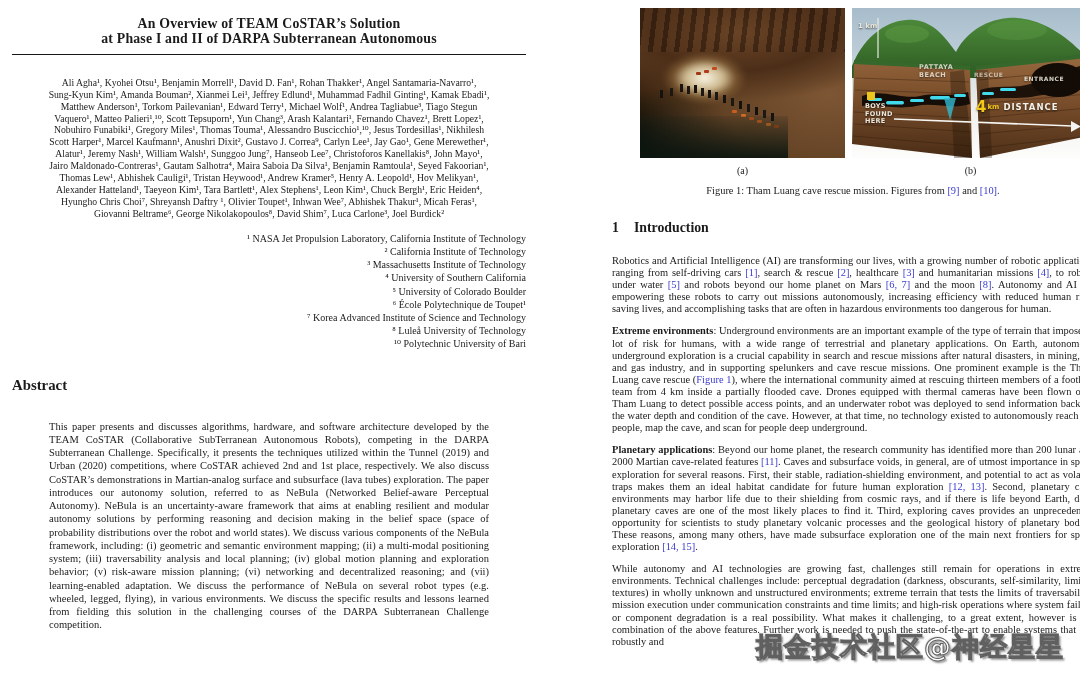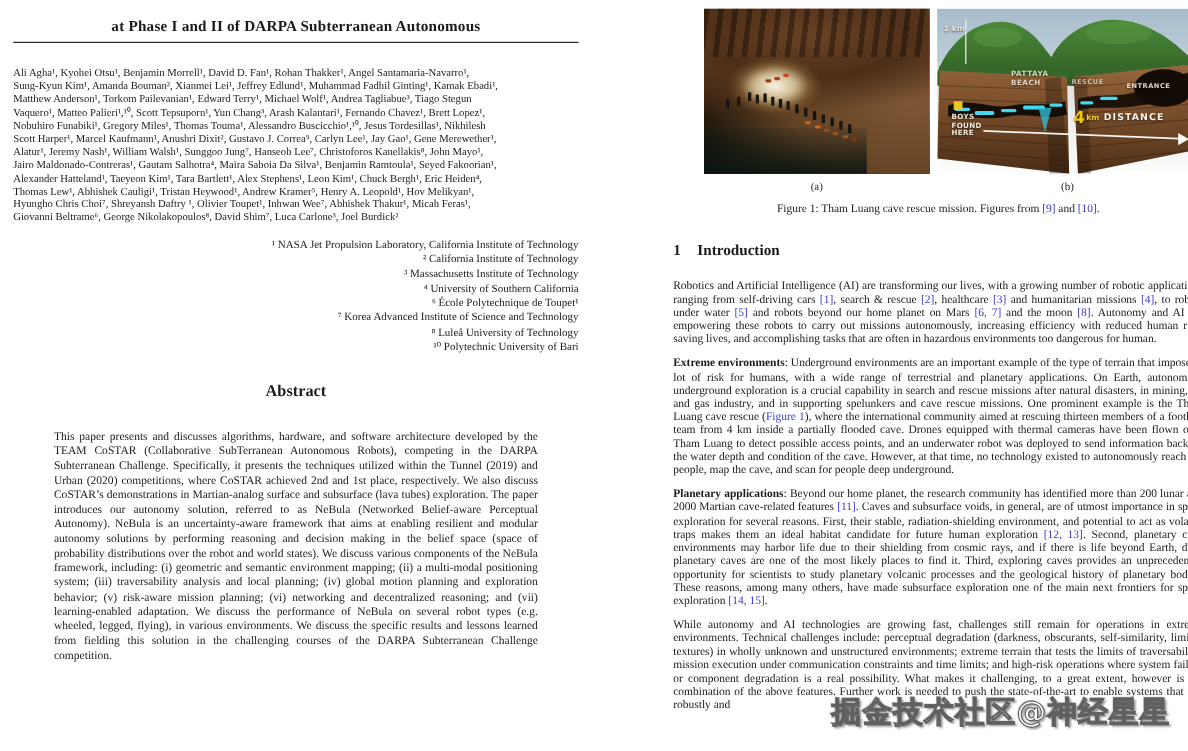--- a/index.html
+++ b/index.html
@@ -8,24 +8,24 @@
     font-family:"Liberation Serif","DejaVu Serif",serif;color:#1b1b1b;
     -webkit-font-smoothing:antialiased;
   }
   .page{position:absolute;inset:0;overflow:hidden;}
 
   
   .col-left{position:absolute;left:12px;top:16px;width:514px;}
   .title-line{font-size:13.8px;line-height:15.4px;font-weight:bold;text-align:center;letter-spacing:.2px;}
   .rule{margin-top:7px;border-top:1.6px solid #161616;}
   .authors{margin-top:22px;}
-  .author-line{font-size:9.7px;line-height:11.9px;text-align:left;white-space:nowrap;font-family:Liberation Serif, serif;}
+  .author-line{font-size:9.7px;line-height:11.9px;text-align:center;white-space:nowrap;}
   .affils{margin-top:12px;}
   .affil-line{font-size:10px;line-height:13.2px;text-align:right;}
-  .abs-head{margin-top:26px;text-align:center;font-size:14.8px;font-weight:bold;}
+  .abs-head{margin-top:26px;text-align:left;font-size:14.8px;font-weight:bold;}
   .abs-body{margin:26px 37px 0 37px;font-size:10.5px;line-height:13.25px;text-align:justify;}
 
   
   .col-right{position:absolute;left:612px;top:8px;width:482px;}
   .figure-row{position:relative;height:150px;}
   .sublabels{position:relative;height:13px;margin-top:7px;font-size:10px;}
   .sub-a{position:absolute;left:28px;width:205px;text-align:center;}
   .sub-b{position:absolute;left:240px;width:237px;text-align:center;}
   .caption{margin-top:7px;text-align:center;font-size:10.4px;}
   .sec-head{margin-top:24px;font-size:13.8px;font-weight:bold;}
@@ -87,42 +87,44 @@
     opacity:.96;
   }
 </style>
 </head>
 <body>
 
 <div class="page">
 
   <div class="col-left">
     <div class="title">
+        <div class="title-line">An Overview of TEAM CoSTAR’s Solution</div>
         <div class="title-line">at Phase I and II of DARPA Subterranean Autonomous</div>
       </div>
     <div class="rule"></div>
     <div class="authors">
         <div class="author-line">Ali Agha¹, Kyohei Otsu¹, Benjamin Morrell¹, David D. Fan¹, Rohan Thakker¹, Angel Santamaria-Navarro¹,</div>
         <div class="author-line">Sung-Kyun Kim¹, Amanda Bouman², Xianmei Lei¹, Jeffrey Edlund¹, Muhammad Fadhil Ginting¹, Kamak Ebadi¹,</div>
         <div class="author-line">Matthew Anderson¹, Torkom Pailevanian¹, Edward Terry¹, Michael Wolf¹, Andrea Tagliabue³, Tiago Stegun</div>
         <div class="author-line">Vaquero¹, Matteo Palieri¹,¹⁰, Scott Tepsuporn¹, Yun Chang³, Arash Kalantari¹, Fernando Chavez¹, Brett Lopez¹,</div>
         <div class="author-line">Nobuhiro Funabiki¹, Gregory Miles¹, Thomas Touma¹, Alessandro Buscicchio¹,¹⁰, Jesus Tordesillas¹, Nikhilesh</div>
         <div class="author-line">Scott Harper¹, Marcel Kaufmann¹, Anushri Dixit², Gustavo J. Correa⁹, Carlyn Lee¹, Jay Gao¹, Gene Merewether¹,</div>
         <div class="author-line">Alatur¹, Jeremy Nash¹, William Walsh¹, Sunggoo Jung⁷, Hanseob Lee⁷, Christoforos Kanellakis⁸, John Mayo¹,</div>
         <div class="author-line">Jairo Maldonado-Contreras¹, Gautam Salhotra⁴, Maira Saboia Da Silva¹, Benjamin Ramtoula¹, Seyed Fakoorian¹,</div>
+        <div class="author-line">Thomas Lew¹, Abhishek Cauligi¹, Tristan Heywood¹, Andrew Kramer⁵, Henry A. Leopold¹, Hov Melikyan¹,</div>
         <div class="author-line">Alexander Hatteland¹, Taeyeon Kim¹, Tara Bartlett¹, Alex Stephens¹, Leon Kim¹, Chuck Bergh¹, Eric Heiden⁴,</div>
-        <div class="author-line">Thomas Lew¹, Abhishek Cauligi¹, Tristan Heywood¹, Andrew Kramer⁵, Henry A. Leopold¹, Hov Melikyan¹,</div>
         <div class="author-line">Hyungho Chris Choi⁷, Shreyansh Daftry ¹, Olivier Toupet¹, Inhwan Wee⁷, Abhishek Thakur¹, Micah Feras¹,</div>
         <div class="author-line">Giovanni Beltrame⁶, George Nikolakopoulos⁸, David Shim⁷, Luca Carlone³, Joel Burdick²</div>
       </div>
     <div class="affils">
         <div class="affil-line">¹ NASA Jet Propulsion Laboratory, California Institute of Technology</div>
         <div class="affil-line">² California Institute of Technology</div>
         <div class="affil-line">³ Massachusetts Institute of Technology</div>
         <div class="affil-line">⁴ University of Southern California</div>
+        <div class="affil-line">⁵ University of Colorado Boulder</div>
         <div class="affil-line">⁶ École Polytechnique de Toupet¹</div>
         <div class="affil-line">⁷ Korea Advanced Institute of Science and Technology</div>
         <div class="affil-line">⁸ Luleå University of Technology</div>
         <div class="affil-line">¹⁰ Polytechnic University of Bari</div>
       </div>
     <div class="abs-head">Abstract</div>
     <div class="abs-body">This paper presents and discusses algorithms, hardware, and software architecture developed by the TEAM CoSTAR (Collaborative SubTerranean Autonomous Robots), competing in the DARPA Subterranean Challenge. Specifically, it presents the techniques utilized within the Tunnel (2019) and Urban (2020) competitions, where CoSTAR achieved 2nd and 1st place, respectively. We also discuss CoSTAR’s demonstrations in Martian-analog surface and subsurface (lava tubes) exploration. The paper introduces our autonomy solution, referred to as NeBula (Networked Belief-aware Perceptual Autonomy). NeBula is an uncertainty-aware framework that aims at enabling resilient and modular autonomy solutions by performing reasoning and decision making in the belief space (space of probability distributions over the robot and world states). We discuss various components of the NeBula framework, including: (i) geometric and semantic environment mapping; (ii) a multi-modal positioning system; (iii) traversability analysis and local planning; (iv) global motion planning and exploration behavior; (v) risk-aware mission planning; (vi) networking and decentralized reasoning; and (vii) learning-enabled adaptation. We discuss the performance of NeBula on several robot types (e.g. wheeled, legged, flying), in various environments. We discuss the specific results and lessons learned from fielding this solution in the challenging courses of the DARPA Subterranean Challenge competition.</div>
   </div>
 
   <div class="col-right">

